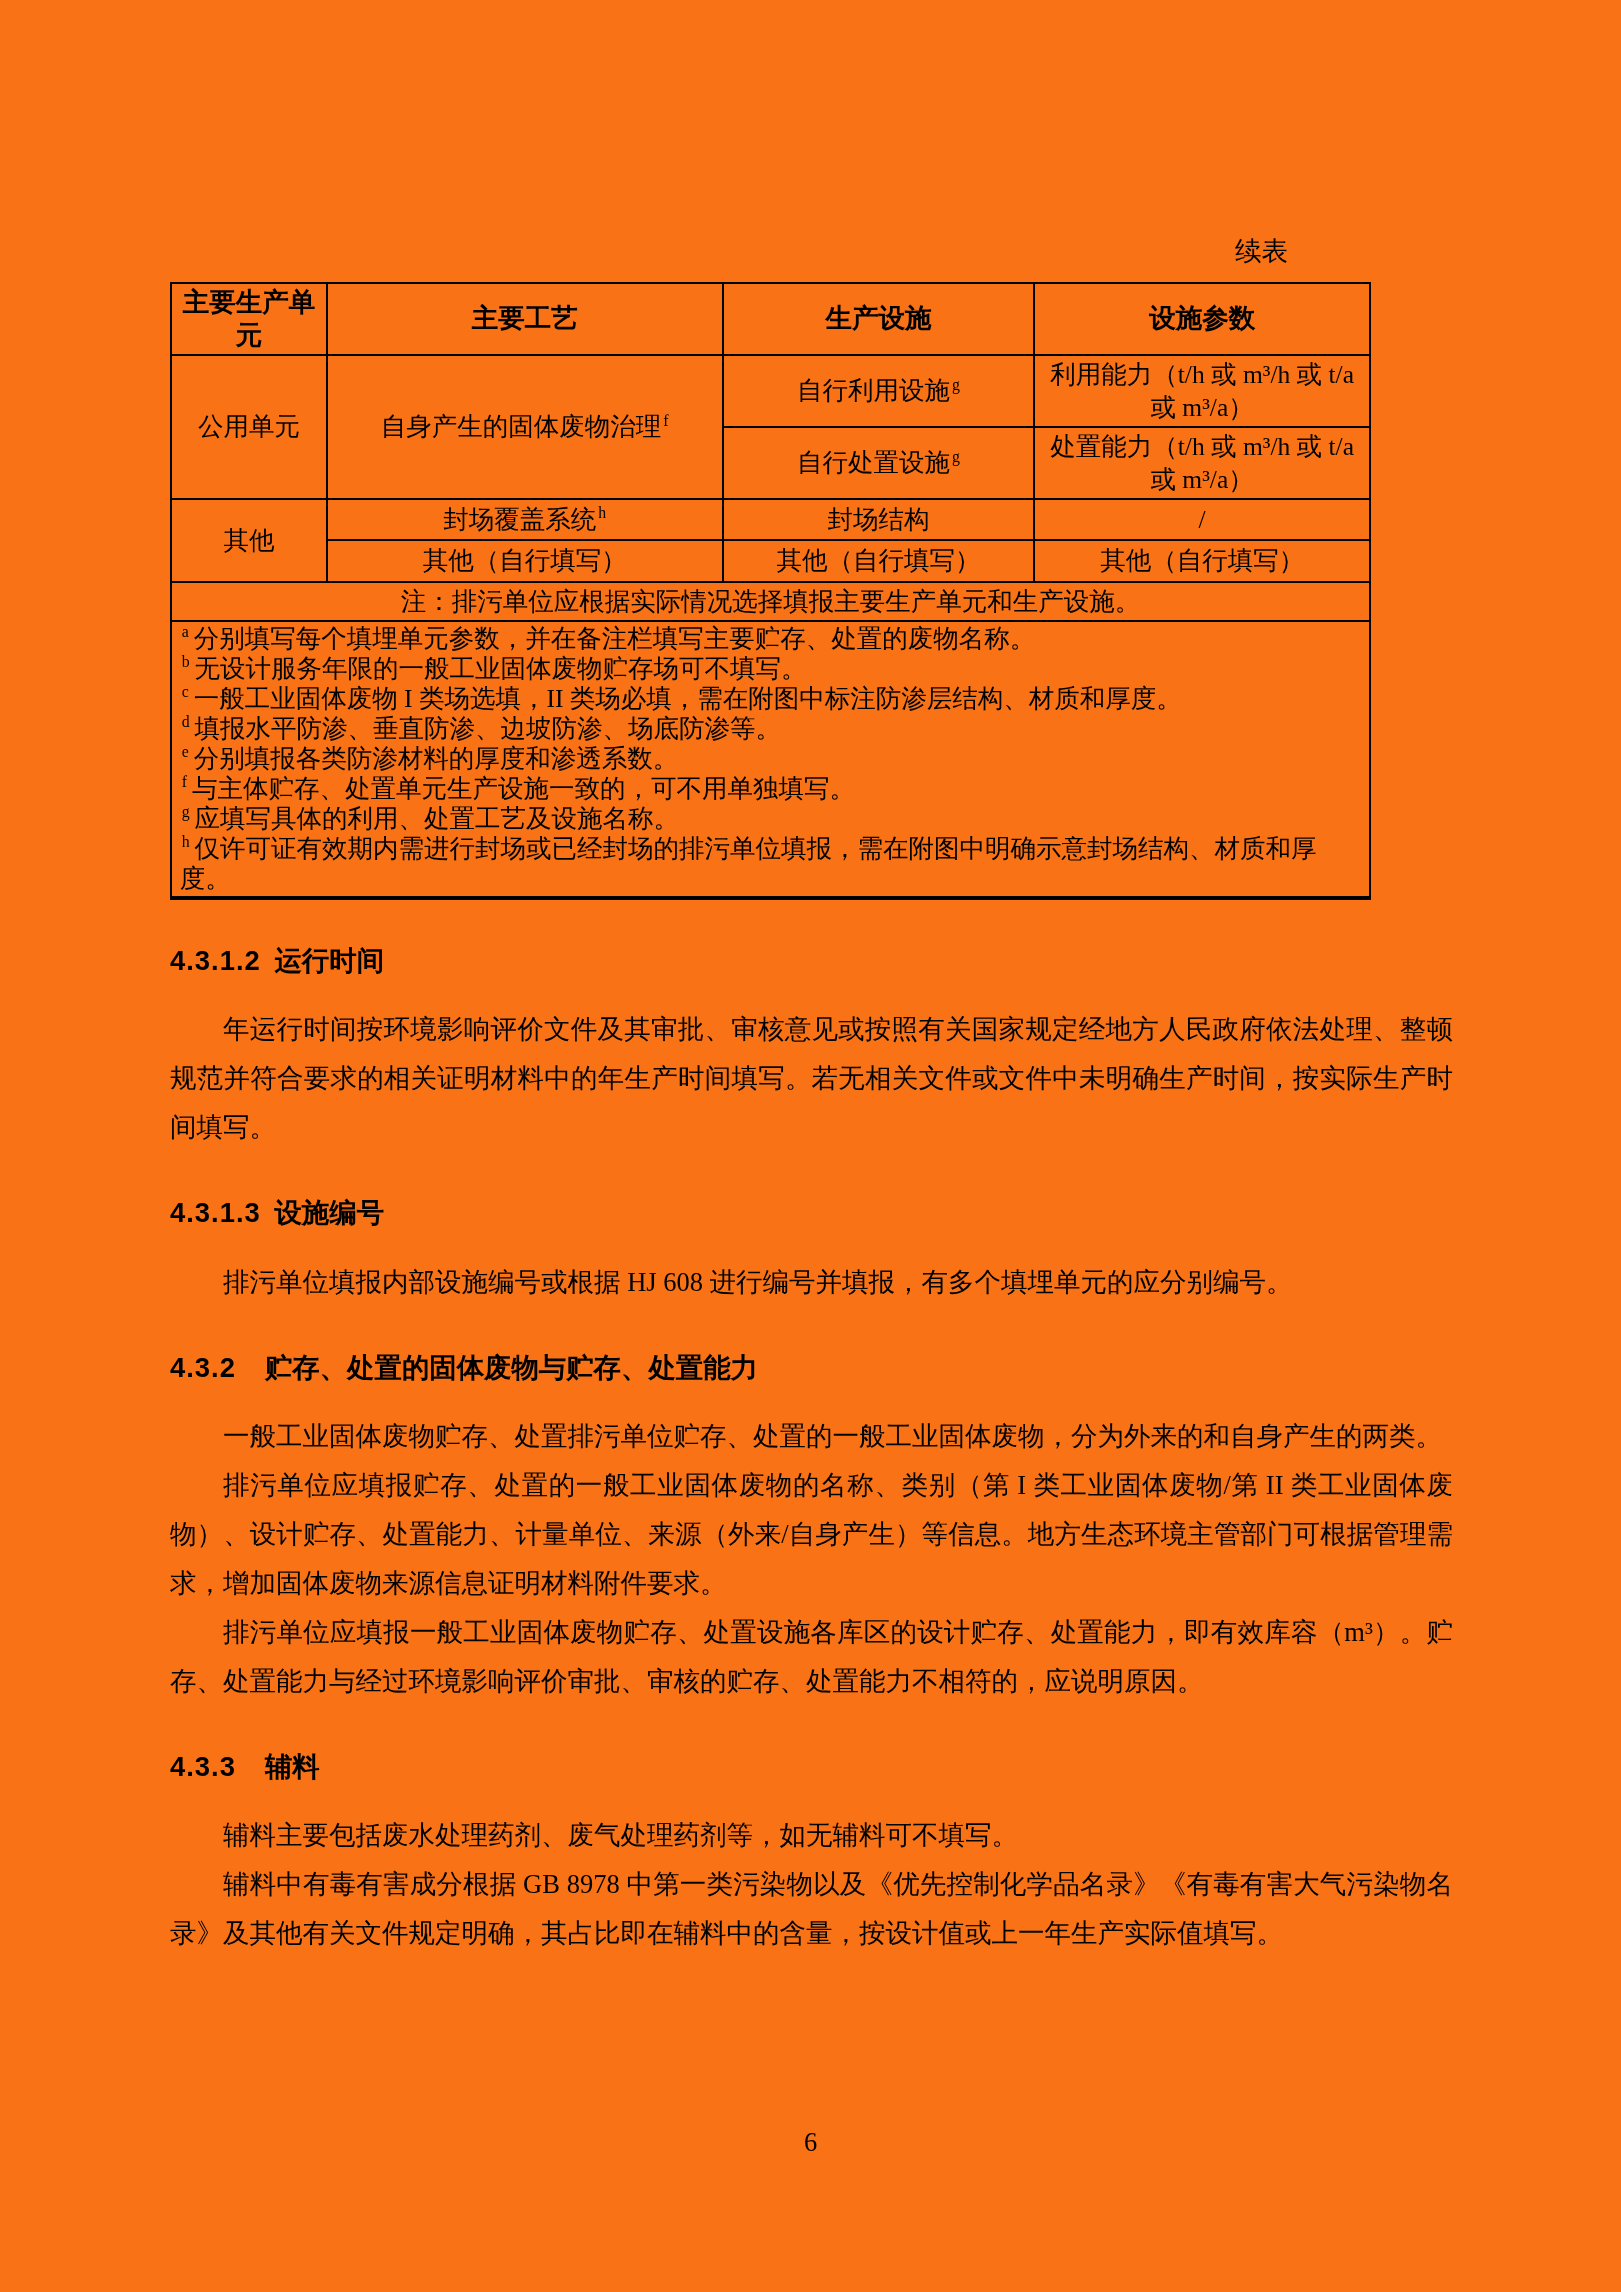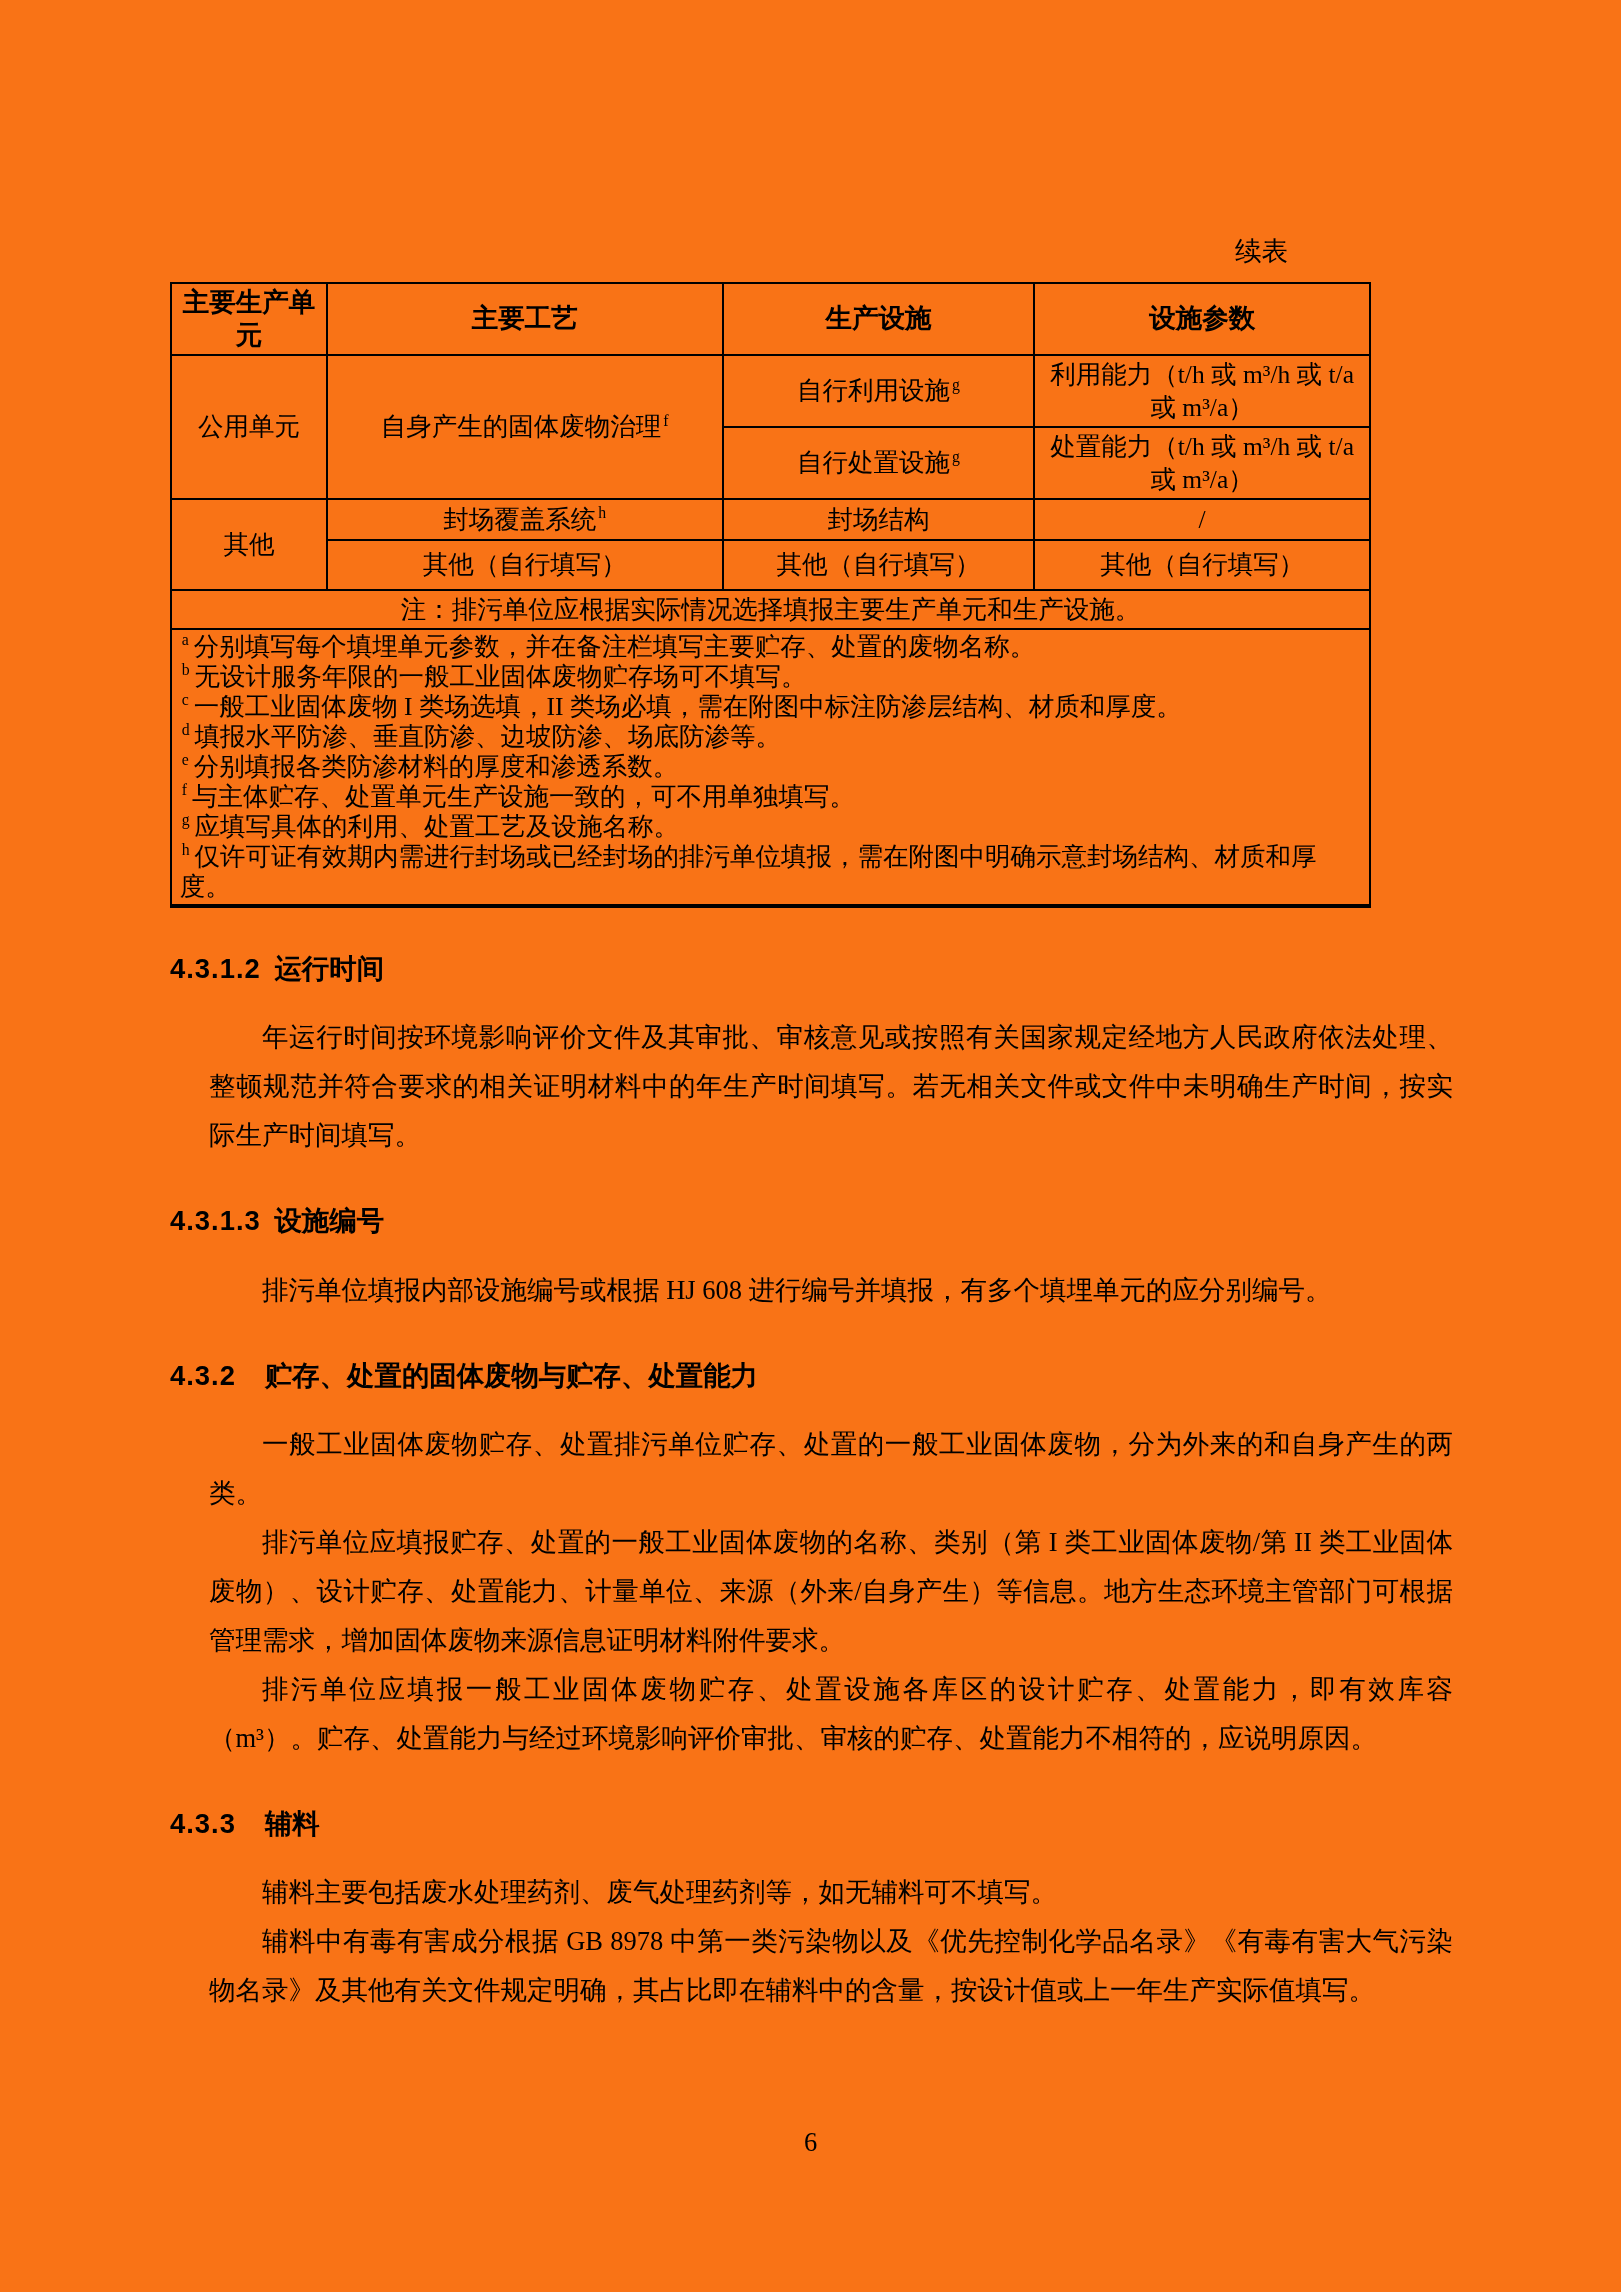--- a/index.html
+++ b/index.html
@@ -43,21 +43,21 @@
   }
   table.spec th {
     font-family: "Liberation Sans", "DejaVu Sans", sans-serif;
     font-weight: bold;
     font-size: 26.5px;
   }
   tr.h-header { height: 42px; }
   tr.h-r2 { height: 71px; }
   tr.h-r3 { height: 70px; }
   tr.h-r4 { height: 41px; }
-  tr.h-r5 { height: 50px; margin-left: 41px; }
+  tr.h-r5 { height: 42px; margin-left: 41px; }
   tr.h-note { height: 37px; }
   td.note-cell {
     text-align: left;
     font-size: 24.5px;
     padding: 2.9px 9.8px 2.9px 27.4px;
   }
   td.footnotes-cell {
     text-align: left;
     font-size: 24.5px;
     padding: 5.9px 11.8px 9.8px 25.5px;
@@ -74,21 +74,20 @@
     line-height: 35px;
     margin: 43px 0 27.4px 0;
   }
   .h-num { margin-right: 13.7px; letter-spacing: 1px; }
   .lvl3 .h-num { margin-right: 29px; }
   p.body {
     font-size: 26.5px;
     line-height: 49px;
     text-align: justify;
     text-indent: 53px;
-    margin-left: 39px;
   }
   .pageno {
     position: absolute;
     left: 0;
     bottom: 135px;
     width: 100%;
     text-align: center;
     font-size: 26.5px;
   }
 </style>

